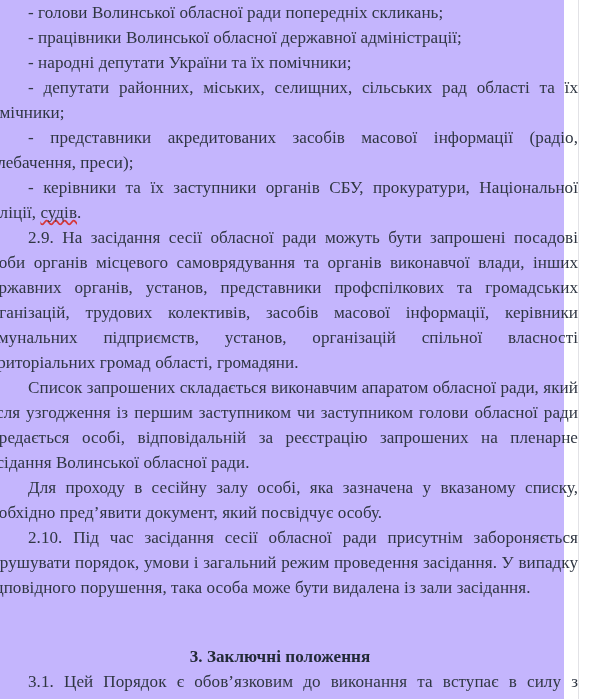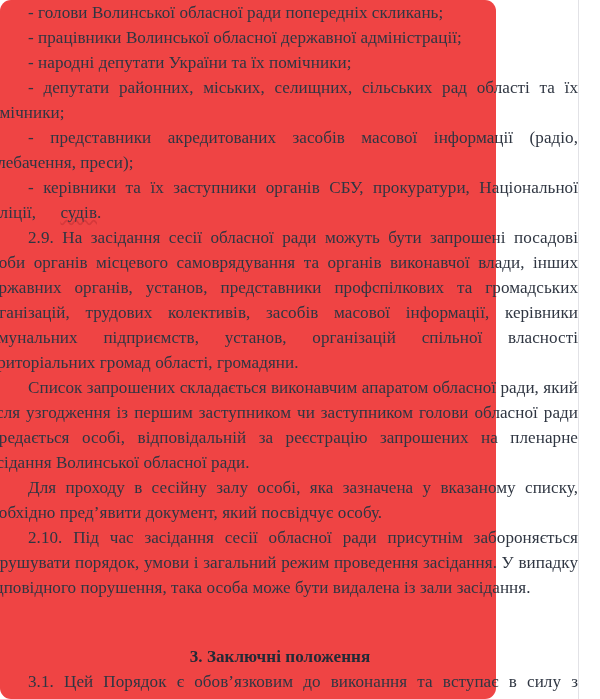--- a/index.html
+++ b/index.html
@@ -9,25 +9,24 @@
   }
   body {
     width: 600px;
     height: 699px;
     overflow: hidden;
     font-family: "Liberation Serif", "DejaVu Serif", serif;
   }
 
   #page {
     position: relative;
-    width: 496px;
+    width: 564px;
     height: 699px;
-    background: #ef4444;
+    background: #c4b5fd;
     box-sizing: border-box;
-    border-radius: 11px;
   }
 
   
   #page-border-right {
     position: absolute;
     top: 0;
     left: 578px;
     width: 1px;
     height: 699px;
     background: #e2e2e6;
@@ -74,21 +73,20 @@
   .gap {
     height: 44px;
   }
 
   
   .spellcheck {
     text-decoration: underline wavy #d6383a;
     text-decoration-skip-ink: none;
     -webkit-text-decoration: underline wavy #d6383a;
     text-underline-offset: 1px;
-    margin-left: 20px;
   }
 </style>
 </head>
 <body>
 
 <div id="page">
 
   <div id="page-border-right"></div>
 
   <div id="text-column">

